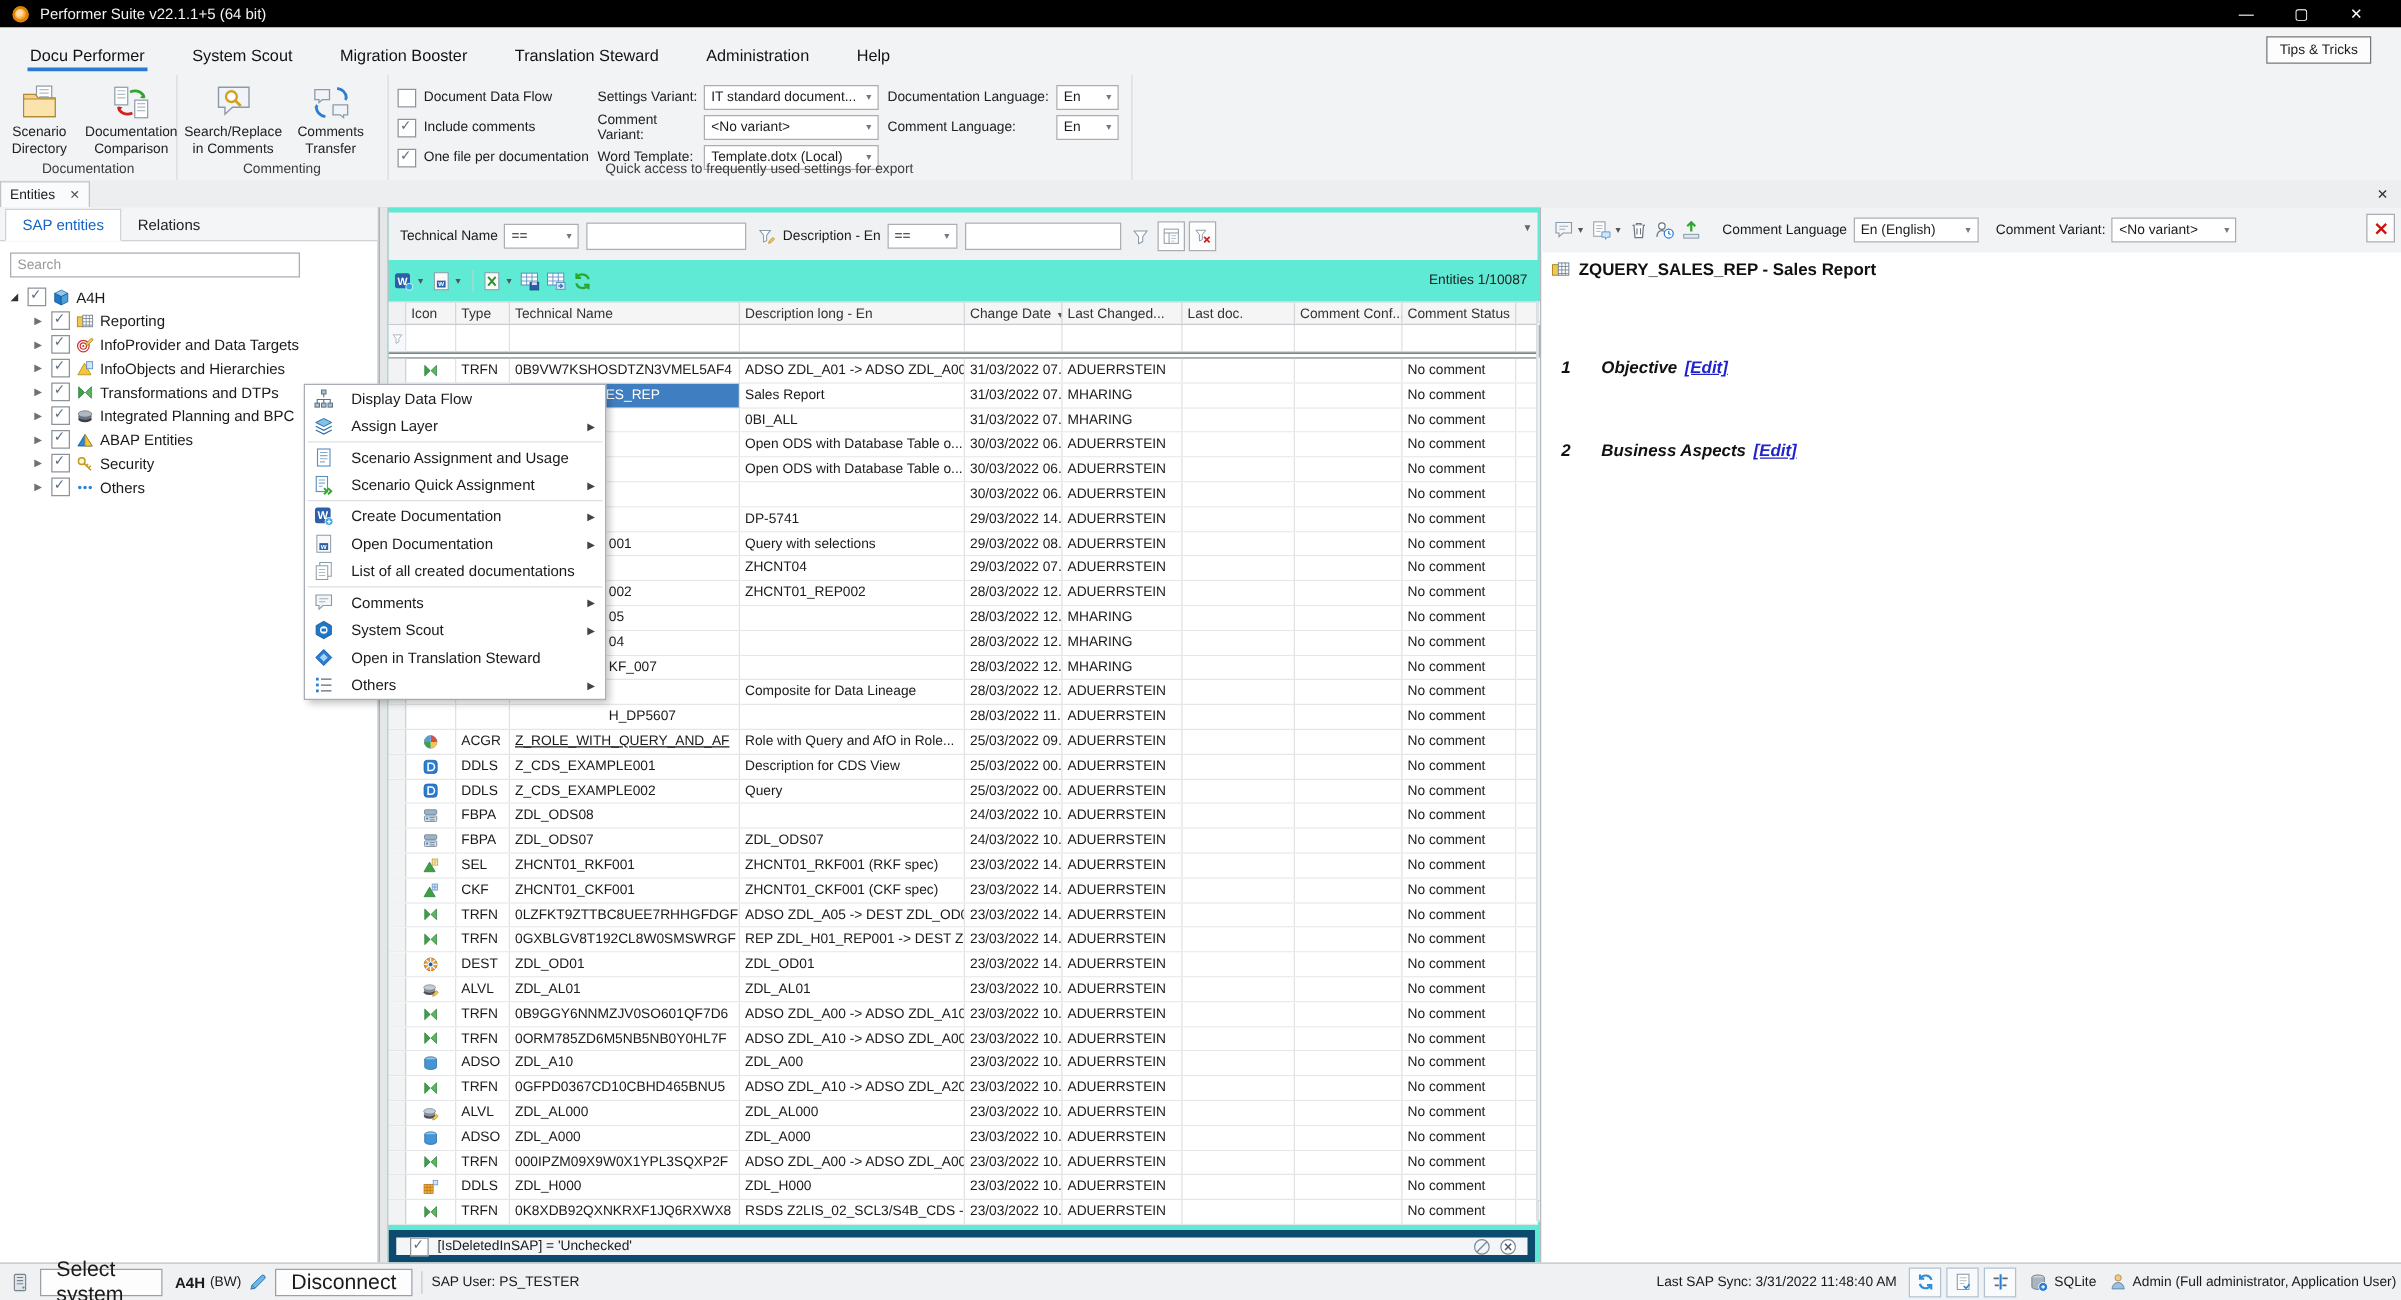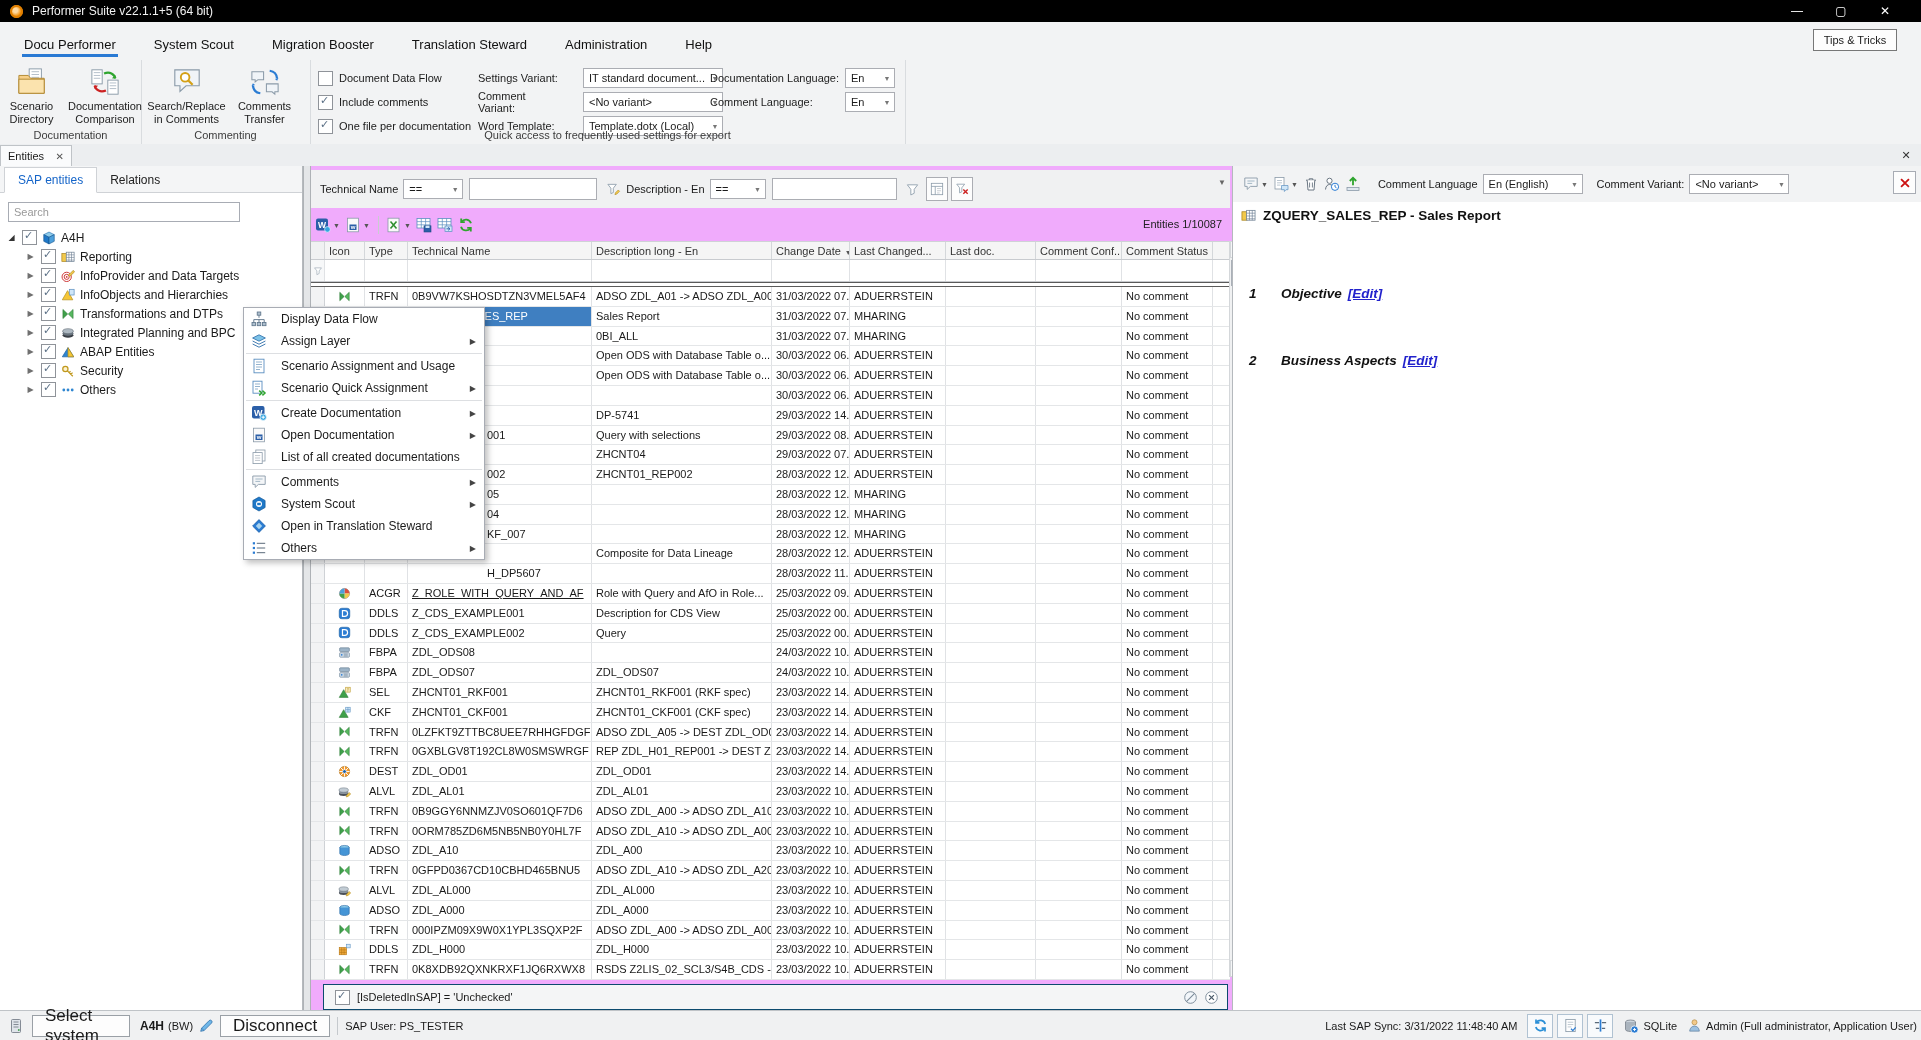--- a/index.html
+++ b/index.html
@@ -26,21 +26,21 @@
   .rgroup{position:absolute;top:0;bottom:0;border-right:1px solid #d9dcdf;}
   .glabel{position:absolute;bottom:3px;left:0;right:0;text-align:center;font-size:11px;color:#3c3c3c;white-space:nowrap;}
   .bigbtns{position:absolute;top:4px;left:0;right:0;display:flex;justify-content:center;gap:6px;}
   .bigbtn{width:72px;display:flex;flex-direction:column;align-items:center;text-align:center;font-size:11px;line-height:13px;color:#222;}
   .bigbtn .bicon{height:36px;display:flex;align-items:center;}
   .cbcol{position:absolute;left:318px;top:6px;}
   .cbrow{display:flex;align-items:center;height:24px;}
   .cb{width:13px;height:13px;border:1px solid #8f9399;background:#fff;margin-right:6px;position:relative;}
   .cb.on:after{content:"✓";position:absolute;left:1px;top:-2px;font-size:11px;color:#5a6f85;}
   .fieldcol{position:absolute;left:478px;top:6px;}
-  .frow{display:flex;align-items:center;height:24px;gap:20px;}
+  .frow{display:flex;align-items:center;height:24px;}
   .flabel{width:85px;font-size:11px;color:#222;}
   .combo{display:flex;align-items:center;background:#fff;border:1px solid #abadb3;height:20px;box-sizing:border-box;padding-left:5px;font-size:11px;justify-content:space-between;}
   .combo .dd{width:14px;text-align:center;color:#777;font-size:7px;}
   .langcol{position:absolute;left:710px;top:6px;}
   .langrow{display:flex;align-items:center;height:24px;}
   .langrow .flabel{width:135px;}
 
   
   .dockstrip{position:absolute;left:0;top:144px;right:0;height:22px;background:#eceef0;border-bottom:1px solid #bfc3c7;}
   .docktab{position:absolute;left:0;top:1px;height:21px;width:72px;background:#fafbfc;border:1px solid #bfc3c7;border-bottom:none;display:flex;align-items:center;padding:0 7px;box-sizing:border-box;justify-content:space-between;font-size:11px;}
@@ -59,21 +59,21 @@
   .texp{width:11px;text-align:center;color:#707070;font-size:8px;}
   .texp.exp{color:#333;}
   .tcb{width:13px;height:13px;border:1px solid #8f9399;background:#fff;position:relative;margin:0 5px;}
   .tcb.on:after{content:"✓";position:absolute;left:1px;top:-2px;font-size:11px;color:#5a6f85;}
   .tico{margin-right:5px;}
 
   
   .splitter{position:absolute;left:303px;top:166px;width:8px;bottom:30px;background:#e4e6e8;border-left:1px solid #aeb2b6;border-right:1px solid #aeb2b6;box-sizing:border-box;}
 
   
-  .centerpanel{position:absolute;left:311px;top:166px;width:921px;bottom:30px;background:#f0abfc;}
+  .centerpanel{position:absolute;left:311px;top:166px;width:921px;bottom:30px;background:#5eead4;}
   .filterbar{position:absolute;left:0;top:4px;right:2px;height:38px;background:#f0f1f2;display:flex;align-items:center;padding-left:9px;box-sizing:border-box;}
   .filterbar .lbl{font-size:11px;margin-right:5px;white-space:nowrap;}
   .finput{background:#fff;border:1px solid #abadb3;height:22px;box-sizing:border-box;margin-right:6px;}
   .fbtn{width:20px;height:22px;display:flex;align-items:center;justify-content:center;margin-right:3px;}
   .fb-box{border:1px solid #abadb3;background:#fdfdfd;}
   .fardd{position:absolute;right:6px;top:12px;color:#666;font-size:8px;}
   .gridtoolbar{position:absolute;left:0;top:44px;right:0;height:30px;display:flex;align-items:center;padding-left:2px;}
   .tbtn{height:24px;display:flex;align-items:center;padding:0 2px;margin-right:1px;}
   .tbtn .dd{font-size:7px;color:#555;margin-left:2px;}
   .tsep{width:1px;height:18px;background:#c9ccd0;margin:0 5px;}
@@ -89,21 +89,21 @@
   .grows{background:#fff;}
   .grow{display:flex;height:19.8px;background:#fff;border-bottom:1px solid #e4e6e8;box-sizing:border-box;}
   .gc{border-right:1px solid #e0e2e5;padding:0 4px;line-height:19px;font-size:11px;white-space:nowrap;overflow:hidden;box-sizing:border-box;}
   .gc.icn{display:flex;align-items:center;justify-content:center;padding:0;}
   .gc.ind{background:#f2f3f4;border-right:1px solid #cfd2d6;padding:0;text-align:center;font-size:8px;color:#222;line-height:19.8px;}
   .cellsel{background:#3f7fc1;color:#fff;}
   .frag{padding-left:79px;}
   .vscroll{position:absolute;right:-15px;top:0;width:15px;background:#f0f1f2;border-left:1px solid #d4d7da;}
   .varrow{height:17px;display:flex;align-items:center;justify-content:center;font-size:8px;color:#555;background:#f5f6f7;border:1px solid #d4d7da;box-sizing:border-box;}
   .vthumb{position:absolute;left:1px;right:1px;top:19px;height:26px;background:#cdd2d8;border:1px solid #aab0b8;box-sizing:border-box;}
-  .gfooter{position:absolute;left:0;right:4px;bottom:0;height:26px;background:#f4f5f6;border:1px solid #0c4a6e;box-sizing:border-box;display:flex;align-items:center;padding-left:11px;margin-left:12px;}
+  .gfooter{position:absolute;left:0;right:4px;bottom:0;height:26px;background:#f4f5f6;border:6px solid #0c4a6e;box-sizing:border-box;display:flex;align-items:center;padding-left:11px;}
   .gfooter .cb{margin-right:7px;}
   .footicons{position:absolute;right:8px;display:flex;gap:6px;align-items:center;}
 
   
   .rightpanel{position:absolute;left:1232px;top:166px;right:0;bottom:30px;background:#fff;border-left:1px solid #b5b9bd;box-sizing:border-box;}
   .rptoolbar{position:absolute;left:0;top:0;right:0;height:36px;background:#f2f3f4;display:flex;align-items:center;padding-left:8px;}
   .rptoolbar .lbl{font-size:11px;margin:0 5px 0 14px;white-space:nowrap;}
   .rpclose{position:absolute;left:660px;top:5px;width:23px;height:23px;background:#fdfdfd;border:1px solid #a8acb4;display:flex;align-items:center;justify-content:center;box-sizing:border-box;}
   .rptitle{position:absolute;left:8px;top:42px;display:flex;align-items:center;gap:7px;font-size:13.5px;font-weight:bold;color:#111;}
   .rpsections{position:absolute;left:0;top:120px;right:0;}

